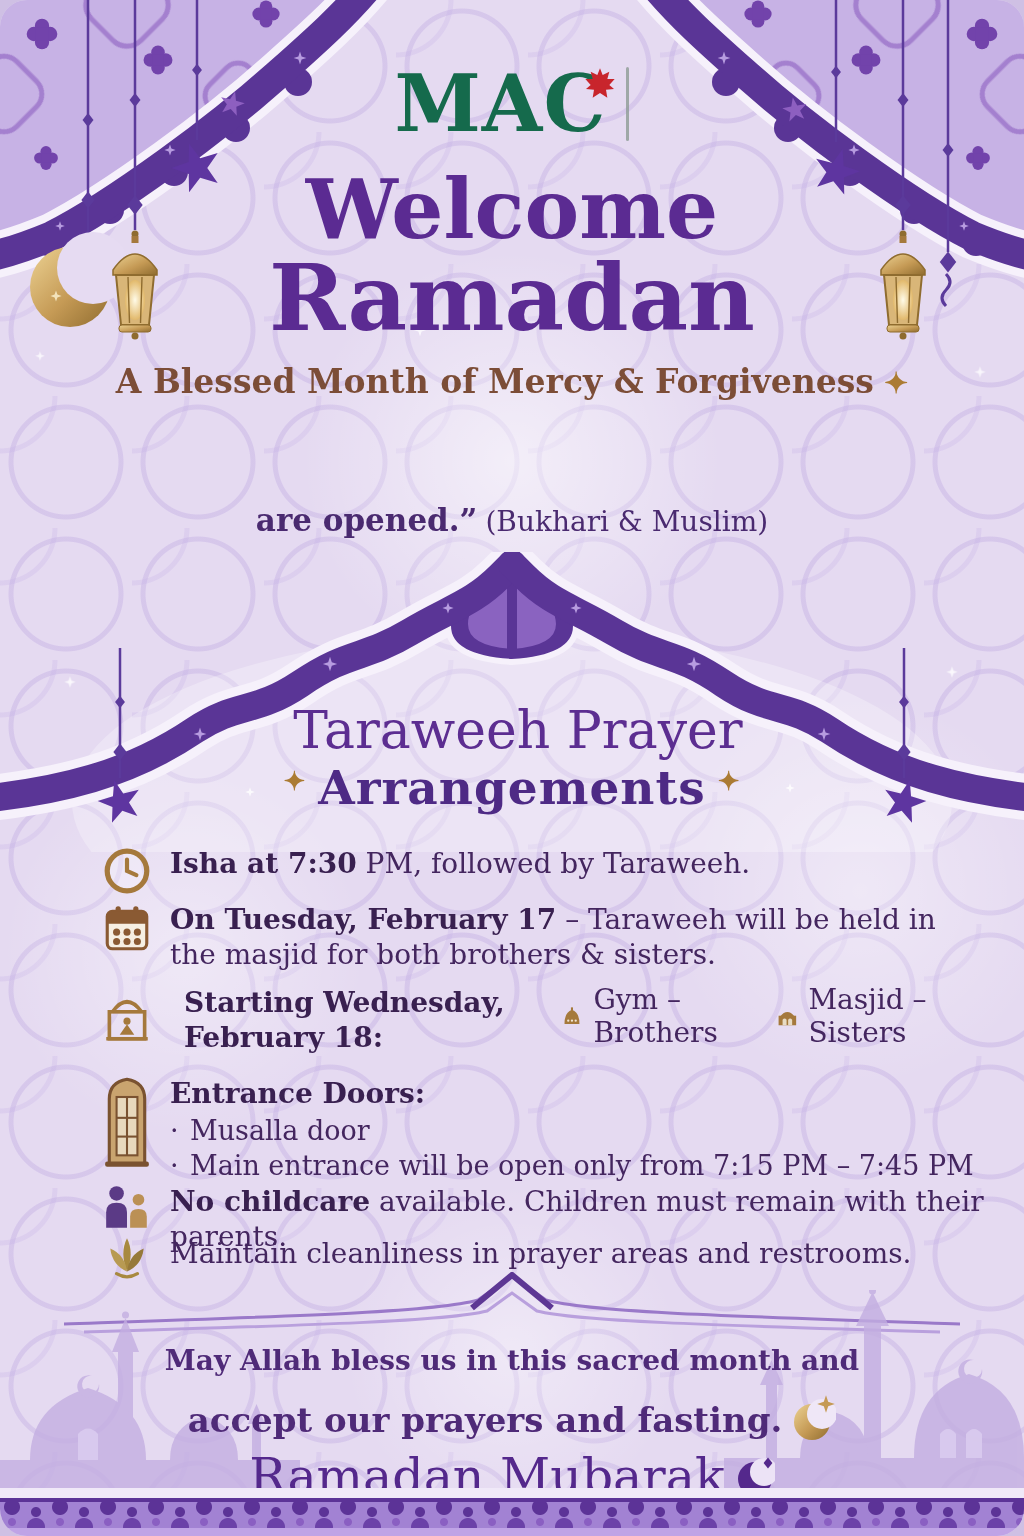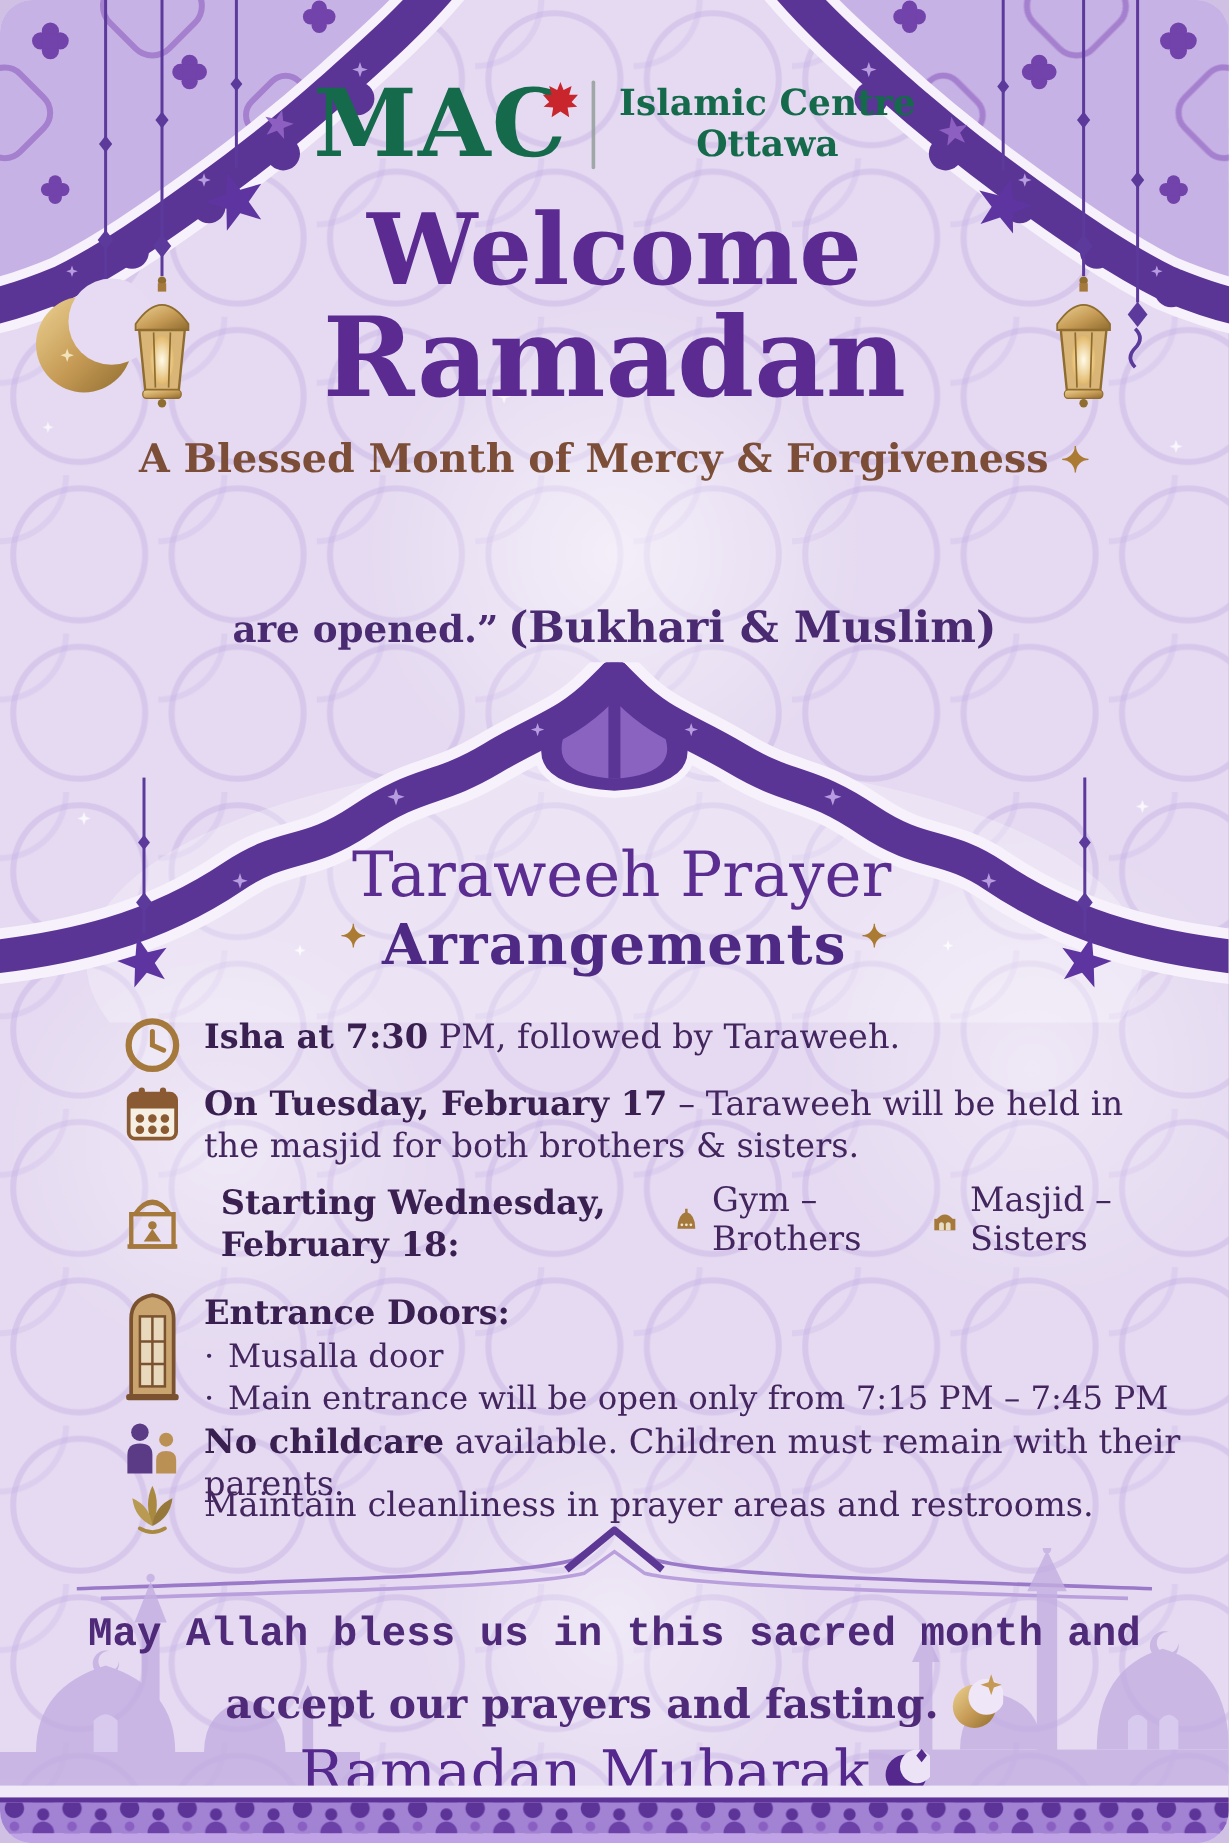--- a/index.html
+++ b/index.html
@@ -25,40 +25,40 @@
   .maple{position:absolute;right:-10px;top:2px;}
   .logo-div{width:3px;height:74px;background:#8d9b95;border-radius:2px;opacity:.8;}
   .org{color:#156a4c;font-weight:700;font-size:30px;line-height:34px;text-align:center;}
   
   .title1{top:168px;font-size:82px;font-weight:700;color:#5b2b92;line-height:1;}
   .title2{top:252px;font-size:92px;font-weight:700;color:#5b2b92;line-height:1;}
   .subtitle{top:362px;font-size:33px;font-weight:700;color:#7c4d37;}
   .subtitle .sp{color:#ab7b33;font-size:29px;padding-left:10px;}
   .quote1{top:452px;font-size:31px;font-weight:700;color:#4a2a70;}
   .quote2{top:502px;font-size:31px;font-weight:700;color:#4a2a70;}
-  .quote2 .src{font-weight:700;font-size:36px;padding-left:8px;}
+  .quote2 .src{font-weight:400;font-size:28px;padding-left:8px;}
   
   .sec-title{top:700px;font-size:52px;font-weight:400;color:#5c2d91;margin-left:12px;}
   .sec-sub{top:760px;font-size:47px;font-weight:700;color:#4e2a85;letter-spacing:1px;}
   .sec-sub .sp{color:#ab7b33;font-size:26px;vertical-align:14px;padding:0 12px;}
   
   .row{position:absolute;left:100px;width:888px;display:flex;gap:16px;align-items:flex-start;}
   .ic{flex:0 0 54px;display:flex;justify-content:center;}
   .tx{font-size:28px;line-height:1.26;color:#44265f;}
   .b{font-weight:700;color:#392050;}
   .r2 .tx{width:800px;}
   .r3wrap{display:flex;align-items:flex-start;margin-left:14px;}
   .r3wrap .tx{width:468px;padding-top:2px;}
   .locs{display:flex;flex-direction:row;gap:7px;}
   .loc{display:flex;align-items:center;gap:11px;font-size:28px;color:#44265f;}
   .bullets{margin-top:2px;}
   .bullet{display:flex;gap:12px;font-size:27px;color:#44265f;line-height:1.3;}
   .bullet .mk{width:8px;color:#44265f;}
   
-  .blessing1{top:1344px;font-size:34px;font-weight:700;color:#4f2a78;font-family:Liberation Mono, monospace;}
+  .blessing1{top:1344px;font-size:28px;font-weight:700;color:#4f2a78;}
   .blessing2{top:1394px;font-size:34px;font-weight:700;color:#4f2a78;}
   .blessing2 svg{vertical-align:-14px;margin-left:10px;}
   .greeting{top:1448px;font-size:49px;font-weight:400;color:#54288c;}
   .greeting svg{vertical-align:-8px;margin-left:12px;}
   
   .border-wrap{position:absolute;left:0;right:0;bottom:0;}
   .border-gap{height:10px;background:#f0e9f8;}
   .band{height:26px;background-color:#a282d3;border-top:4px solid #5c3397;
     background-image:
       radial-gradient(circle 8px at 12px 5px, #5c3397 7.5px, rgba(0,0,0,0) 8.5px),
@@ -185,24 +185,20 @@
   </svg>
 
   <div class="abs ctr logo-row">
     <div class="logo-mac">
       <span>MAC</span>
       <svg class="maple" width="32" height="32" viewBox="0 0 24 24">
         <path fill="#c8252c" d="M12 1 L14 6 L19 3.5 L17.5 9 L23 9 L19 13.5 L22.5 16.5 L16.5 17 L17.5 23 L12 19.5 L6.5 23 L7.5 17 L1.5 16.5 L5 13.5 L1 9 L6.5 9 L5 3.5 L10 6 Z"></path>
       </svg>
     </div>
     <div class="logo-div"></div>
-    <div class="org">
-      <div>Islamic Centre</div>
-      <div>Ottawa</div>
-    </div>
   </div>
 
   <div class="abs ctr title1">Welcome</div>
   <div class="abs ctr title2">Ramadan</div>
   <div class="abs ctr subtitle">
     <span>A Blessed Month of Mercy &amp; Forgiveness</span><span class="sp">✦</span>
   </div>
 
   <div class="abs ctr quote2">
     <span>are opened.”</span><span class="src">(Bukhari &amp; Muslim)</span>

